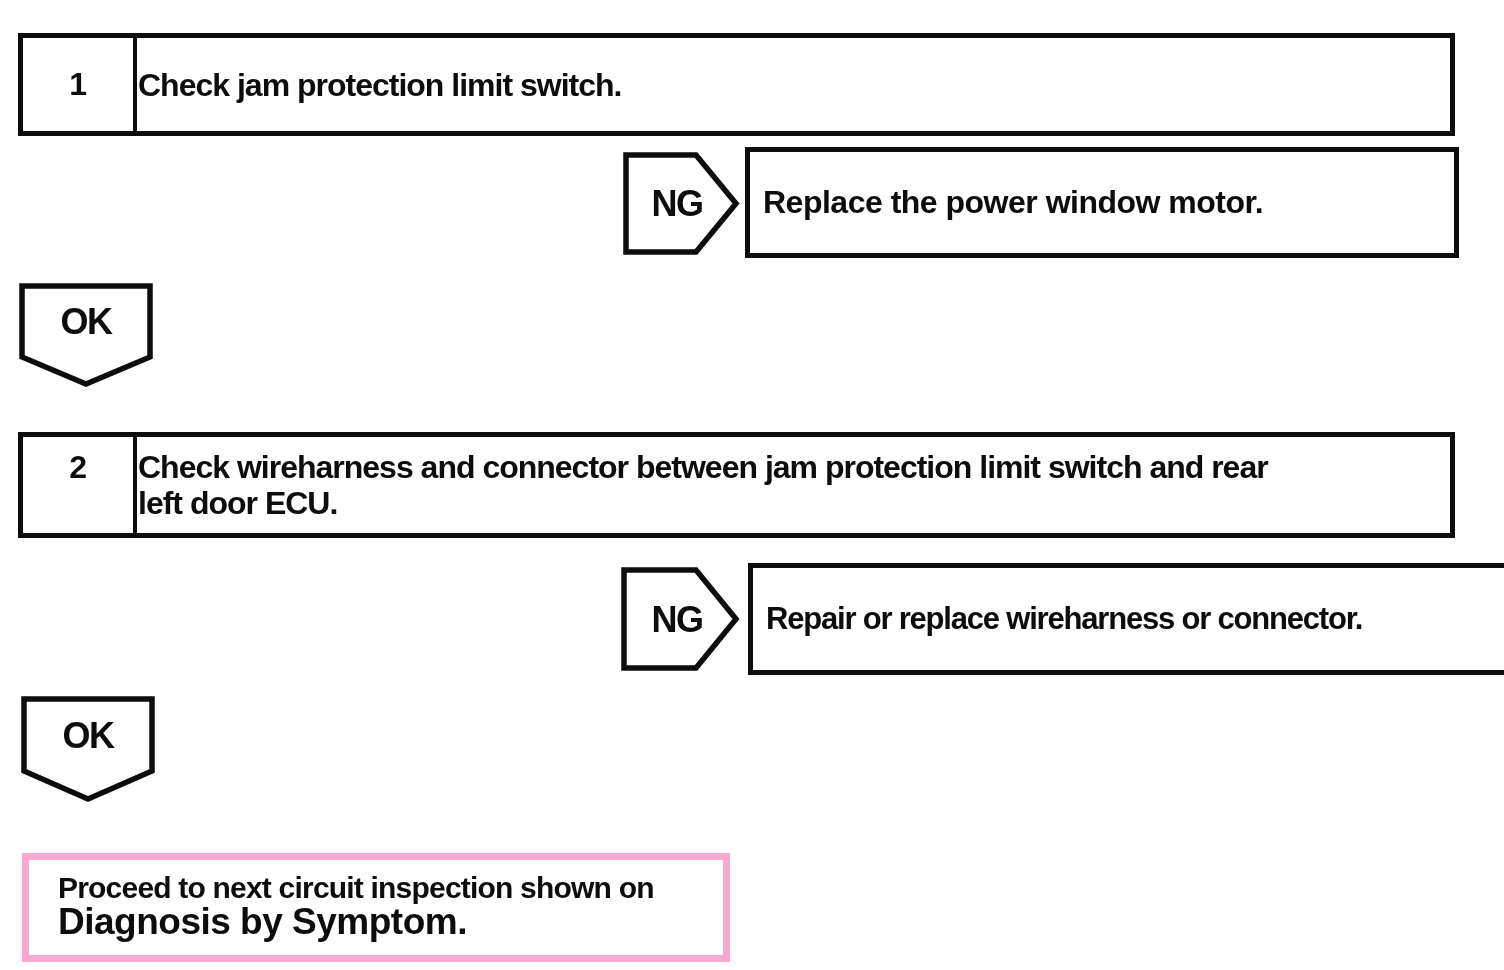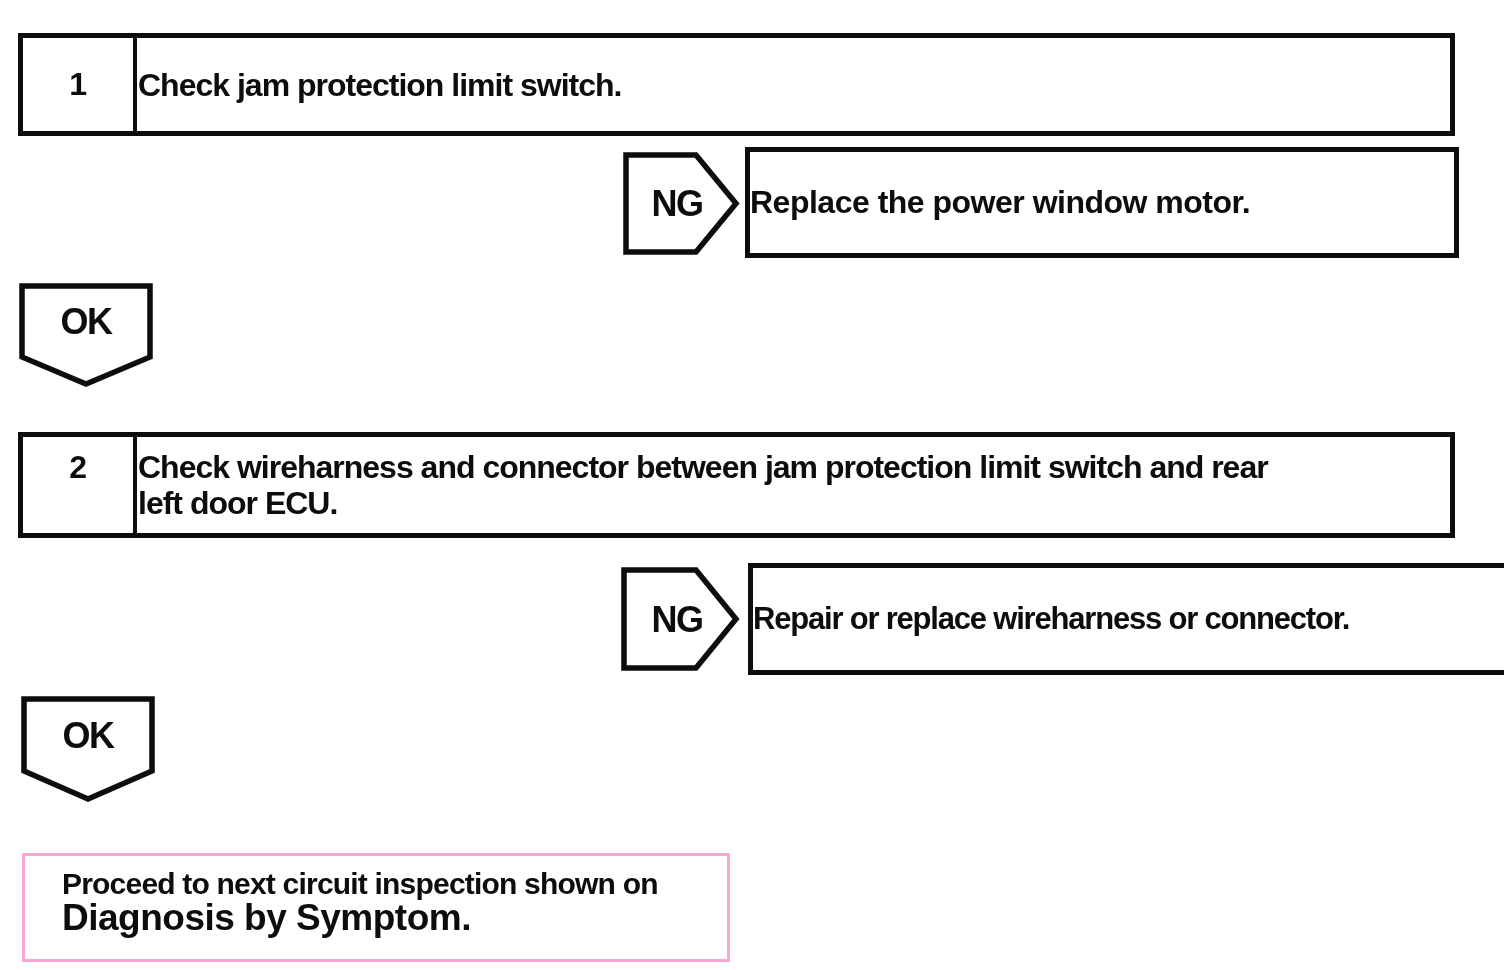--- a/index.html
+++ b/index.html
@@ -53,20 +53,21 @@
   }
 
   
   .action-box {
     position: absolute;
     box-sizing: border-box;
     border: 5px solid #0d0d0d;
     display: flex;
     align-items: center;
     background: #ffffff;
+    padding-left: 13px;
     font-size: 32px;
     letter-spacing: -0.5px;
     white-space: nowrap;
   }
   .action-box.cond {
     font-size: 31px;
     letter-spacing: -1.2px;
   }
 
   
@@ -86,23 +87,23 @@
     font-weight: bold;
     font-size: 36px;
     letter-spacing: -1.5px;
     text-anchor: middle;
   }
 
   
   .terminal-box {
     position: absolute;
     box-sizing: border-box;
-    border: 3px solid #f9a8d4;
+    border: 7px solid #f9a8d4;
     background: #ffffff;
-    padding: 10px 0 0 37px;
+    padding: 10px 0 0 29px;
     white-space: nowrap;
   }
   .terminal-line-1 {
     font-size: 30px;
     letter-spacing: -0.8px;
     line-height: 36px;
   }
   .terminal-line-2 {
     font-size: 37px;
     letter-spacing: -0.5px;

